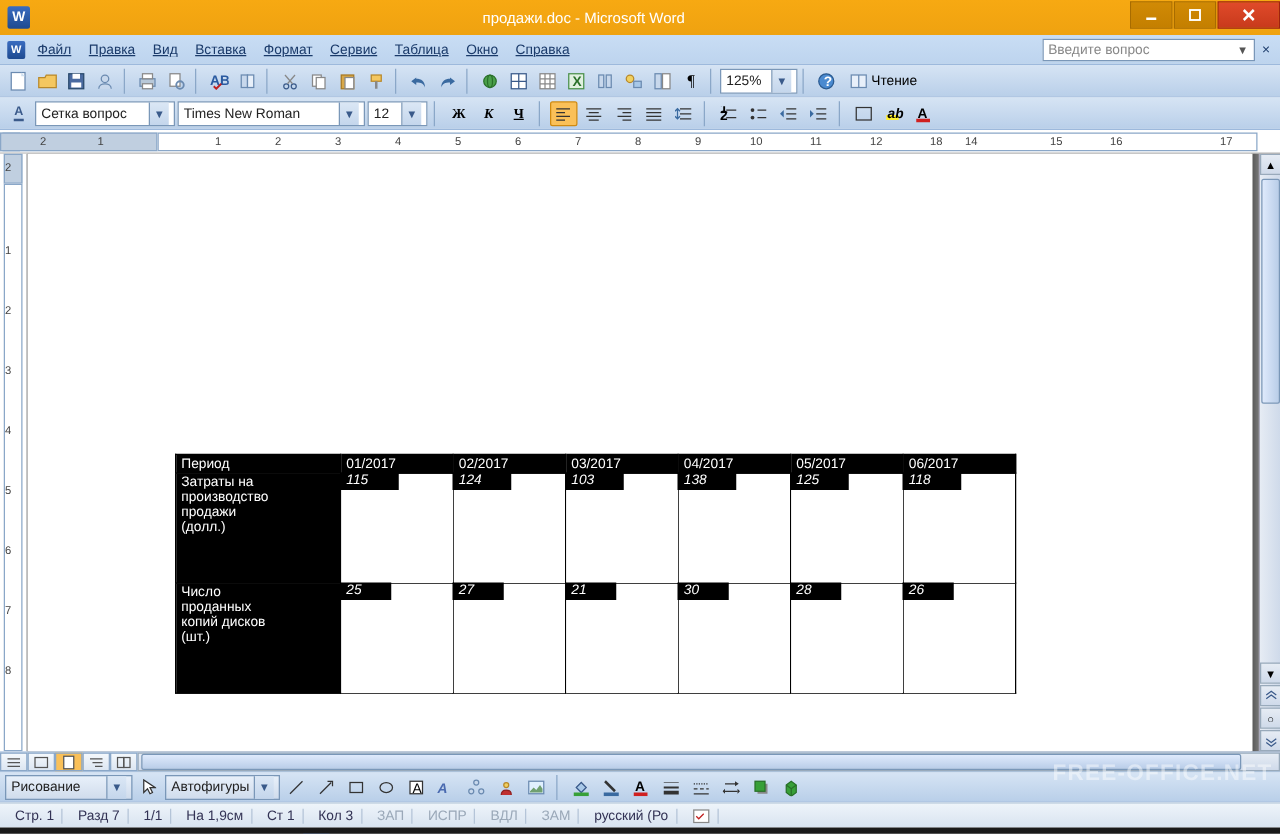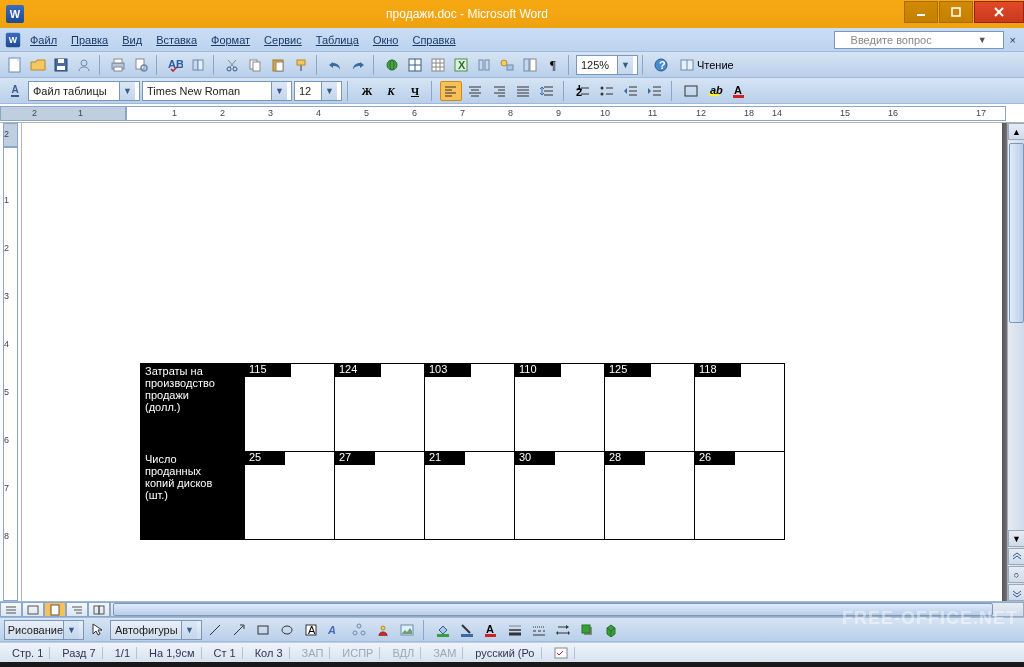--- a/index.html
+++ b/index.html
@@ -7,48 +7,48 @@
   .titlebar { height: 28px; background: linear-gradient(#f7a912,#efa210); display: flex; align-items: center; position: relative; }
   .titlebar .wicon { width: 22px; height: 20px; margin: 0 4px; display: inline-flex; align-items: center; justify-content: center; }
   .titlebar .title { flex: 1; text-align: center; color: #fff; font-size: 12px; font-weight: 500; }
   .winbtns { display: flex; height: 22px; margin-top: -4px; }
   .winbtn { width: 34px; height: 22px; display:flex; align-items:center; justify-content:center; color:#fff; }
   .winbtn.min, .winbtn.max { background: linear-gradient(#d18a05,#c47f00); border:1px solid #a86c00; margin-right:1px;}
   .winbtn.close { width: 50px; background: linear-gradient(#e04a2a,#c83a1c); border:1px solid #a02010; }
   .menubar { height: 24px; background: linear-gradient(#c9ddf4,#bdd4ee); display: flex; align-items: center; padding: 0 4px; gap: 2px; border-bottom: 1px solid #9db9dc; }
   .menuitem { padding: 2px 6px; color: #1a3a6a; }
   .menuitem u { text-decoration: underline; }
-  .askbox { margin-left: auto; width: 170px; height: 18px; background: #fff; border: 1px solid #7a97b8; color: #888; padding: 1px 16px; display:flex; align-items:center; }
+  .askbox { margin-left: auto; width: 170px; height: 18px; background: #fff; border: 1px solid #7a97b8; color: #888; padding: 1px 4px; display:flex; align-items:center; }
   .askbox .arrow { margin-left:auto; font-size:9px; color:#555;}
   .toolbar { height: 26px; background: linear-gradient(#d6e4f4,#b9cfe9); border-bottom: 1px solid #9db9dc; display: flex; align-items: center; padding: 0 4px; gap: 1px; }
   .tbtn { width: 22px; height: 22px; display:flex; align-items:center; justify-content:center; border:1px solid transparent; border-radius:2px; }
   .sep { width: 4px; height: 20px; border-left: 1px solid #8aa7c8; margin: 0 3px; }
-  .combo { height: 20px; background:#fff; border:1px solid #7a97b8; display:flex; align-items:center; padding:0 4px; font-size:11px; color:#222;justify-content:flex-end; }
+  .combo { height: 20px; background:#fff; border:1px solid #7a97b8; display:flex; align-items:center; padding:0 4px; font-size:11px; color:#222; }
   .combo .dd { margin-left:auto; padding-left:4px; border-left:1px solid #7a97b8; font-size:9px; color:#3a5a8a; background:linear-gradient(#dbe7f5,#c4d6ec); height:100%; display:flex; align-items:center; padding:0 3px;}
   .fmtbar { height: 26px; background: linear-gradient(#d6e4f4,#b9cfe9); border-bottom: 1px solid #9db9dc; display: flex; align-items: center; padding: 0 4px; gap: 2px; }
   .fmtbtn { width: 22px; height: 20px; display:flex; align-items:center; justify-content:center; font-weight:bold; font-family:"Times New Roman"; border:1px solid transparent; border-radius:2px;}
   .fmtbtn.active { background:#fac058; border-color:#d08a10; }
   .hruler { height: 19px; background:#fff; border-bottom:1px solid #b4b4b4; position:relative; overflow:hidden; }
   .hruler-grey-left { position:absolute; left:0; top:2px; height:15px; background:#c0cfe0; width:126px; border:1px solid #8aa7c8; }
   .hruler-white { position:absolute; left:126px; top:2px; height:15px; background:#fff; width:880px; border:1px solid #8aa7c8; }
   .hruler-label { position:absolute; top:4px; font-size:9px; color:#444; }
   .hruler-L { position:absolute; left:2px; top:2px; width:14px; height:15px; background:#e0e9f4; border:1px solid #7a97b8; display:flex; align-items:center; justify-content:center; font-size:9px; }
   .docarea { display:flex; height: 478px; }
   .vruler { width: 22px; background:#fff; border-right:1px solid #b4b4b4; position:relative; }
   .vruler-grey-top { position:absolute; top:0; left:3px; width:15px; height:24px; background:#c0cfe0; border:1px solid #8aa7c8; }
   .vruler-white { position:absolute; top:24px; left:3px; width:15px; height:454px; background:#fff; border:1px solid #8aa7c8; }
   .vr-num { position:absolute; left:4px; font-size:9px; color:#444; writing-mode: horizontal-tb;}
   .page-viewport { flex:1; background:#808080; position:relative; overflow:hidden; }
   .page { position:absolute; left:0; top:-30px; width:980px; background:#fff; box-shadow: 3px 3px 6px rgba(0,0,0,0.4); min-height:620px; }
   .content-table { position:absolute; left:118px; top:270px; border-collapse:collapse; font-family:"Times New Roman"; font-size:17px; }
   .content-table td, .content-table th { border:1px solid #000; padding: 1px 6px 1px 4px; vertical-align:top; text-align:left; }
   .content-table th.headcell { background:#000; color:#fff; font-weight:normal; }
-  .content-table td.rowhead { background:#000; color:#fff; width:104px; }
+  .content-table td.rowhead { background:#000; color:#fff; width:132px; }
   .content-table td.val { background:#fff; width:90px; position:relative;}
-  .content-table td.val .valtxt{ position:absolute; top:-1px; left:-1px; background:#000; color:#fff; padding:0px 24px 2px 5px; }
+  .content-table td.val .valtxt{ position:absolute; top:-1px; left:-1px; background:#000; color:#fff; padding:0px 24px 2px 5px;font-style:italic; }
   .scroll-v { position:absolute; right:0; top:0; width:17px; height:100%; background:linear-gradient(90deg,#e6ecf4,#cfdaea); border-left:1px solid #aab;}
   .scroll-v .thumb { position:absolute; left:1px; width:15px; background:linear-gradient(90deg,#dfeafc,#b9cde8); border:1px solid #7a97b8; border-radius:2px; }
   .scroll-v .upbtn, .scroll-v .dnbtn { position:absolute; left:0; width:17px; height:17px; display:flex; align-items:center; justify-content:center; font-size:9px; background:linear-gradient(#e6ecf4,#cfdaea); border:1px solid #9ab;}
   .view-switch-row { height: 17px; background: linear-gradient(#e0e9f4,#c8d6e8); display:flex; align-items:center; border-top:1px solid #9db9dc; border-bottom:1px solid #9db9dc;}
   .vsbtn { width:22px; height:15px; border:1px solid #8aa7c8; display:flex; align-items:center; justify-content:center; font-size:9px; background:linear-gradient(#f4f8fc,#dce6f2);}
   .vsbtn.active { background:#fac058; }
   .hscroll { flex:1; height:15px; background:linear-gradient(#e6ecf4,#cfdaea); position:relative; border:1px solid #9ab;}
   .hscroll .thumb { position:absolute; top:0; height:13px; background:linear-gradient(#dfeafc,#b9cde8); border:1px solid #7a97b8; border-radius:2px;}
   .drawbar { height: 24px; background: linear-gradient(#d6e4f4,#b9cfe9); display:flex; align-items:center; padding:0 4px; gap:2px; border-bottom:1px solid #9db9dc;}
   .statusbar { height: 20px; background: linear-gradient(#eef4fa,#d8e3f0); display:flex; align-items:center; font-size:11px; color:#335; padding:0 6px; gap:6px; border-top:1px solid #c0cfe0;}
@@ -268,21 +268,21 @@
       </svg>
     <span>Чтение</span>
   </div>
 </div>
 
 <div class="fmtbar">
   <div class="tbtn">
       <span style="color:#3a5a8a;font-weight:bold;font-size:10px;border-bottom:2px solid #3a5a8a">A</span>
     </div>
   <div class="combo" style="width:112px">
-    <span>Файл таблицы</span>
+    <span>Сетка вопрос</span>
       <span class="dd">▼</span>
   </div>
   <div class="combo" style="width:150px">
     <span>Times New Roman</span>
       <span class="dd">▼</span>
   </div>
   <div class="combo" style="width:48px">
     <span>12</span>
       <span class="dd">▼</span>
   </div>
@@ -421,38 +421,47 @@
     <span class="vr-num" style="top:264px">5</span>
     <span class="vr-num" style="top:312px">6</span>
     <span class="vr-num" style="top:360px">7</span>
     <span class="vr-num" style="top:408px">8</span>
   </div>
 
   <div class="page-viewport">
     <div class="page">
       <table class="content-table">
         <tbody>
+            <tr>
+          <th class="headcell">Период</th>
+          <th class="headcell">01/2017</th>
+          <th class="headcell">02/2017</th>
+          <th class="headcell">03/2017</th>
+          <th class="headcell">04/2017</th>
+          <th class="headcell">05/2017</th>
+          <th class="headcell">06/2017</th>
+        </tr>
         <tr>
           <td class="rowhead">
             <span>Затраты на</span><br>
             <span>производство</span><br>
             <span>продажи</span><br>
             <span>(долл.)</span>
           </td>
           <td class="val" style="height:88px">
                 <span class="valtxt">115</span>
               </td>
           <td class="val">
                 <span class="valtxt">124</span>
               </td>
           <td class="val">
                 <span class="valtxt">103</span>
               </td>
           <td class="val">
-                <span class="valtxt">110</span>
+                <span class="valtxt">138</span>
               </td>
           <td class="val">
                 <span class="valtxt">125</span>
               </td>
           <td class="val">
                 <span class="valtxt">118</span>
               </td>
         </tr>
         <tr>
           <td class="rowhead">
@@ -534,21 +543,21 @@
         <rect x="1" y="1" width="5" height="8" fill="none" stroke="#555"></rect>
         <rect x="6" y="1" width="5" height="8" fill="none" stroke="#555"></rect>
       </svg>
     </div>
   <div class="hscroll">
     <div class="thumb" style="left:2px;width:880px"></div>
   </div>
 </div>
 
 <div class="drawbar">
-  <div class="combo" style="width:80px;background:linear-gradient(#e8f0fa,#d0dcec)">
+  <div class="combo" style="width:102px;background:linear-gradient(#e8f0fa,#d0dcec)">
       <span>Рисование</span>
       <span class="dd">▼</span>
     </div>
   <div class="tbtn">
       <svg width="12" height="14">
         <path d="M2 1l0 10 3-3 2 4 2-1-2-4 4 0z" fill="#fff" stroke="#333"></path>
       </svg>
     </div>
   <div class="combo" style="width:92px;background:linear-gradient(#e8f0fa,#d0dcec)">
       <span>Автофигуры</span>

